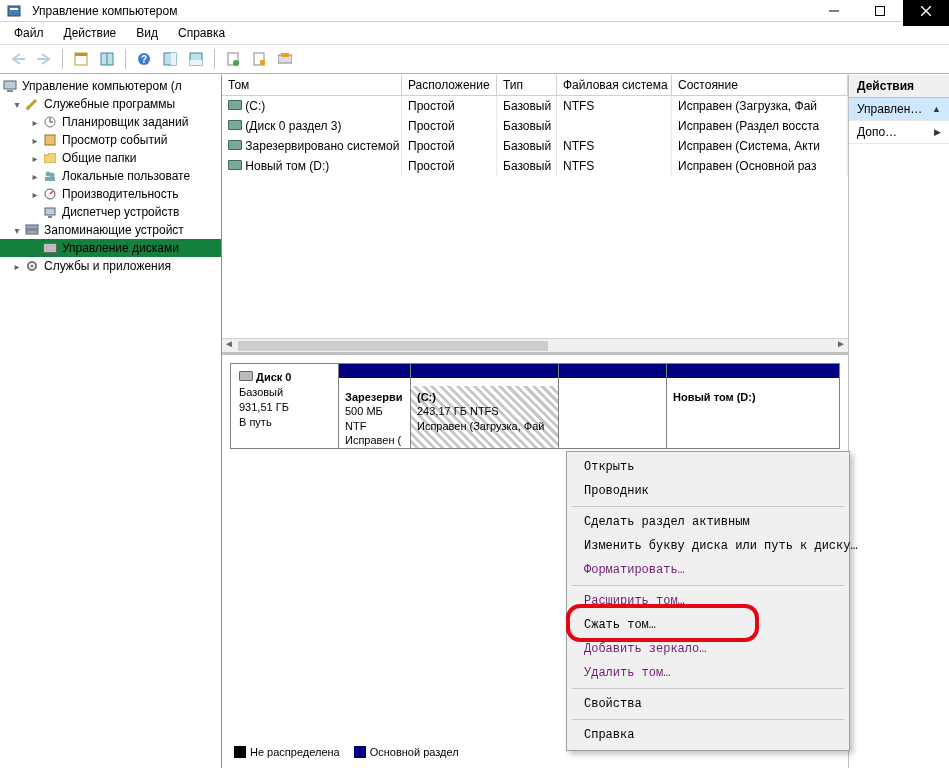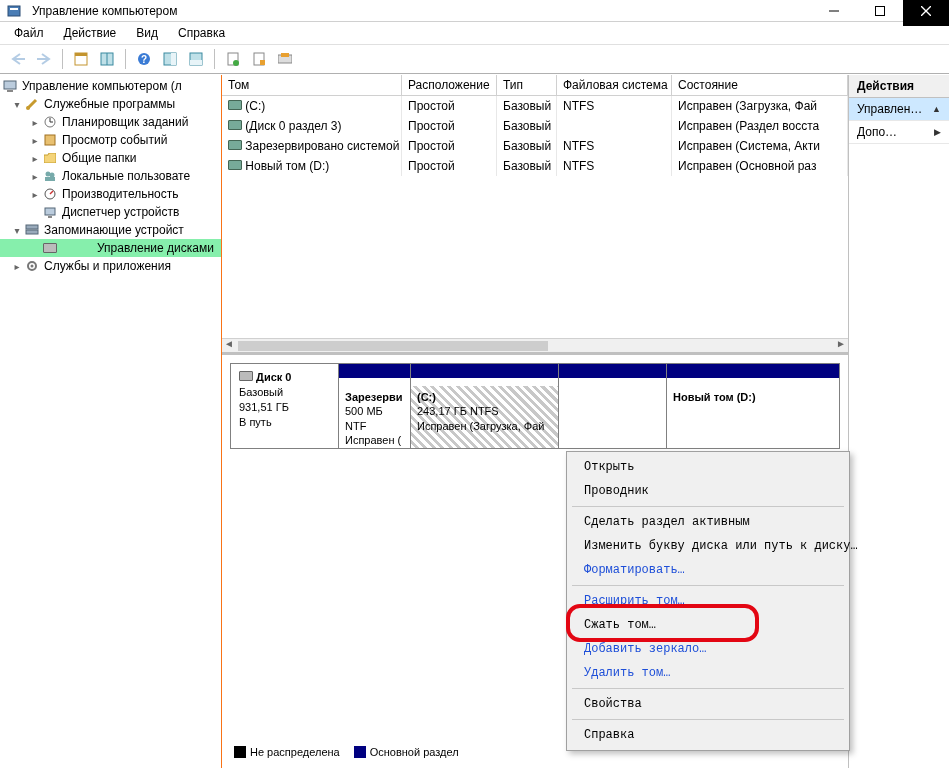--- a/index.html
+++ b/index.html
@@ -18,21 +18,21 @@
   .menubar span { padding: 2px 8px; }
   
   .toolbar { height: 30px; display:flex; align-items:center; padding: 2px 6px; gap: 2px; border-top:1px solid #e0e0e0; border-bottom:1px solid #b0b0b0; }
   .tbtn { width: 24px; height: 24px; display:flex; align-items:center; justify-content:center; border:1px solid transparent; }
   .tbtn.dis { opacity:.35; }
   .tsep { width:1px; height:20px; background:#c0c0c0; margin:0 4px; }
   
   .body { flex: 1; display:flex; min-height:0; border-top:1px solid #fff;}
   .tree-pane { width: 222px; border-right:1px solid #f97316; overflow:hidden; padding: 2px 0; }
   .tree-row { display:flex; align-items:center; height:18px; white-space:nowrap; padding-right:4px; }
-  .tree-row.sel { background:#86efac;gap:35px; }
+  .tree-row.sel { background:#15803d; }
   .twisty { width:14px; display:inline-flex; justify-content:center; color:#666; font-size:10px; }
   .tree-icon { width:16px; height:16px; margin-right:4px; display:inline-flex; align-items:center; justify-content:center;}
   .center-pane { flex:1; display:flex; flex-direction:column; min-width:0; border-right:1px solid #c0c0c0;}
   .actions-pane { width: 100px; display:flex; flex-direction:column; }
   .actions-hdr { background:#f0f0f0; border-bottom:1px solid #c0c0c0; padding:4px 8px; font-weight:600; }
   .actions-item { padding:4px 8px; display:flex; align-items:center; justify-content:space-between; border-bottom:1px solid #e8e8e8; }
   .actions-item.sel { background:#cde8ff; }
   
   .vol-list { height: 280px; display:flex; flex-direction:column; border-bottom:3px solid #c0c0c0; }
   .vol-hdr { display:flex; background:#fff; border-bottom:1px solid #d0d0d0; }
@@ -52,21 +52,21 @@
   .part { border-right:1px solid #808080; display:flex; flex-direction:column; font-size:11px;gap:8px;}
   .part:last-child { border-right:none; }
   .part-bar { height:14px; background:#000080; }
   .part-body { flex:1; padding:4px 6px; overflow:hidden; line-height:1.3;}
   .part.hatched .part-body { background: repeating-linear-gradient(45deg,#fff,#fff 3px,#c8c8c8 3px,#c8c8c8 6px); }
   .legend { position:absolute; bottom:10px; left:12px; display:flex; gap:14px; align-items:center; font-size:11px;}
   .swatch { width:12px; height:12px; display:inline-block; margin-right:4px; vertical-align:-2px;}
   
   .ctx { position:absolute; left:566px; top:451px; width:284px; background:#f0f0f0; border:1px solid #a0a0a0; box-shadow:3px 3px 6px rgba(0,0,0,.25); padding:3px; z-index:30;font-family:Liberation Mono, monospace;}
   .ctx-item { padding:5px 14px; white-space:nowrap; font-size:12px;}
-  .ctx-item.dis { color:#1d4ed8; }
+  .ctx-item.dis { color:#701a75; }
   .ctx-sep { height:1px; background:#c8c8c8; margin:3px 2px; }
   .highlight-ring { position:absolute; left:566px; top:604px; width:193px; height:38px; border:4px solid #e30613; border-radius:14px; z-index:31; pointer-events:none;}
   
   .i-drive { width:14px; height:10px; background:#7a9; border:1px solid #465; display:inline-block; border-radius:1px;}
   .i-disk  { width:14px; height:10px; background:#bbb; border:1px solid #666; display:inline-block; border-radius:1px;}
   .tri { font-size:9px; color:#333; }
 </style>
 </head>
 <body>
 <div class="window">

